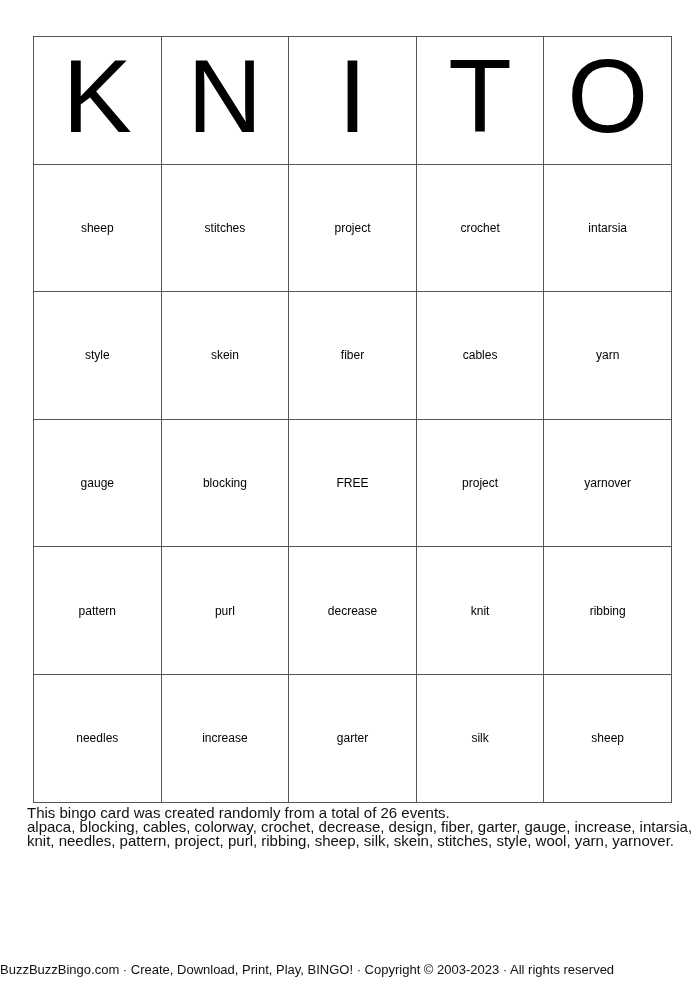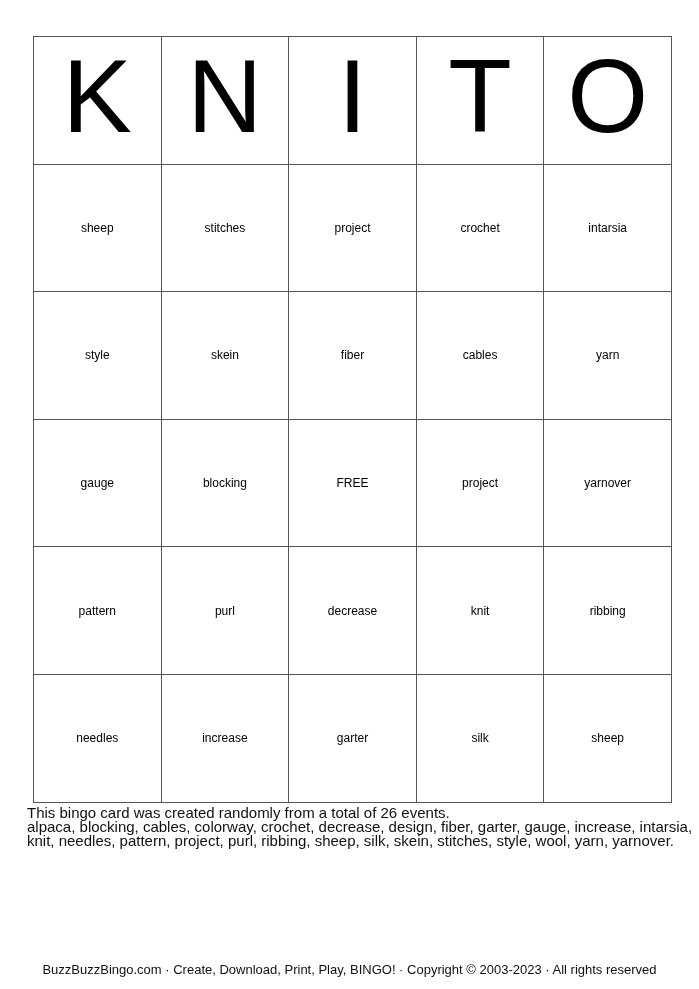--- a/index.html
+++ b/index.html
@@ -3,21 +3,21 @@
 <meta charset="utf-8">
 <style>
   html, body { margin: 0; padding: 0; background: #ffffff; }
   body { width: 699px; height: 989px; position: relative; overflow: hidden; font-family: "Liberation Sans", sans-serif; color: #000; }
   .card { position: absolute; left: 33px; top: 36px; width: 633px; height: 760px; border-collapse: collapse; table-layout: fixed; }
   .card td { border: 1px solid #555; text-align: center; vertical-align: middle; padding: 0; width: 126.6px; height: 126.6px; }
   .hdr td { font-size: 104px; line-height: 1; }
   .hdr td span { display: inline-block; position: relative; top: -4px; }
   .cell { font-size: 12px; }
   .info { position: absolute; left: 27px; top: 806px; width: 682px; font-size: 15px; line-height: 14px; color: #111; }
-  .footer { position: absolute; left: 0; top: 962px; width: 699px; text-align: center; font-size: 13px; color: #111; }
+  .footer { position: absolute; left: 0; top: 962px; width: 699px; font-size: 13px; color: #111; }
 </style>
 </head>
 <body>
 
 <table class="card">
   <tbody>
       <tr class="hdr">
     <td><span>K</span></td>
     <td><span>N</span></td>
     <td><span>I</span></td>

